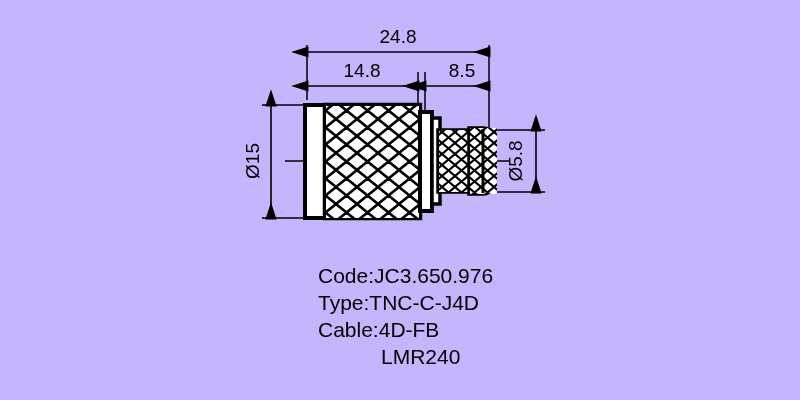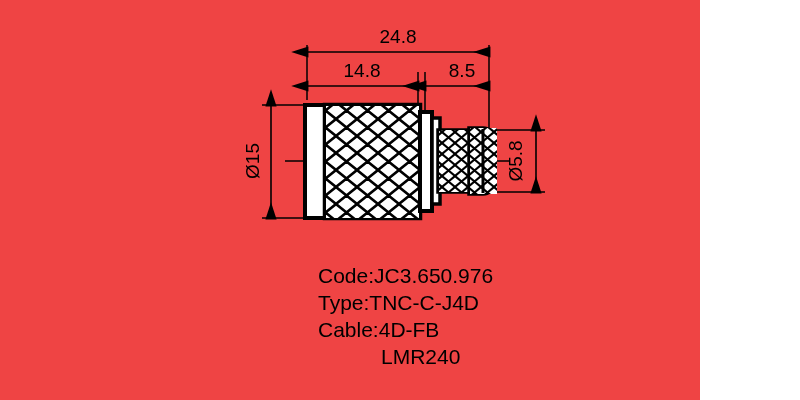--- a/index.html
+++ b/index.html
@@ -12,23 +12,23 @@
     width: 800px;
     height: 400px;
     font-family: "Liberation Sans", sans-serif;
     overflow: hidden;
     position: relative;
   }
   #sheet {
     position: absolute;
     left: 0;
     top: 0;
-    width: 700px;
+    width: 800px;
     height: 400px;
-    background: #ef4444;
+    background: #c4b5fd;
   }
   svg#drawing {
     display: block;
     width: 800px;
     height: 400px;
   }
   .dim-text {
     font-family: "Liberation Sans", sans-serif;
     font-size: 19px;
     fill: #000000;

